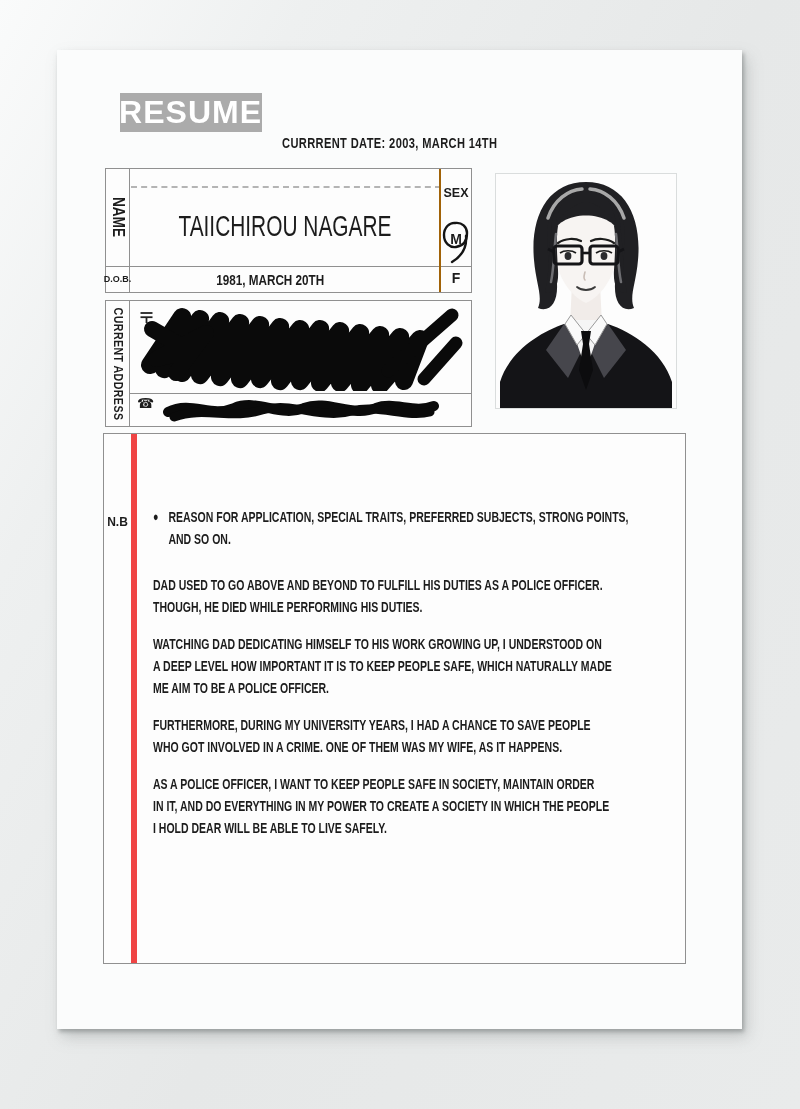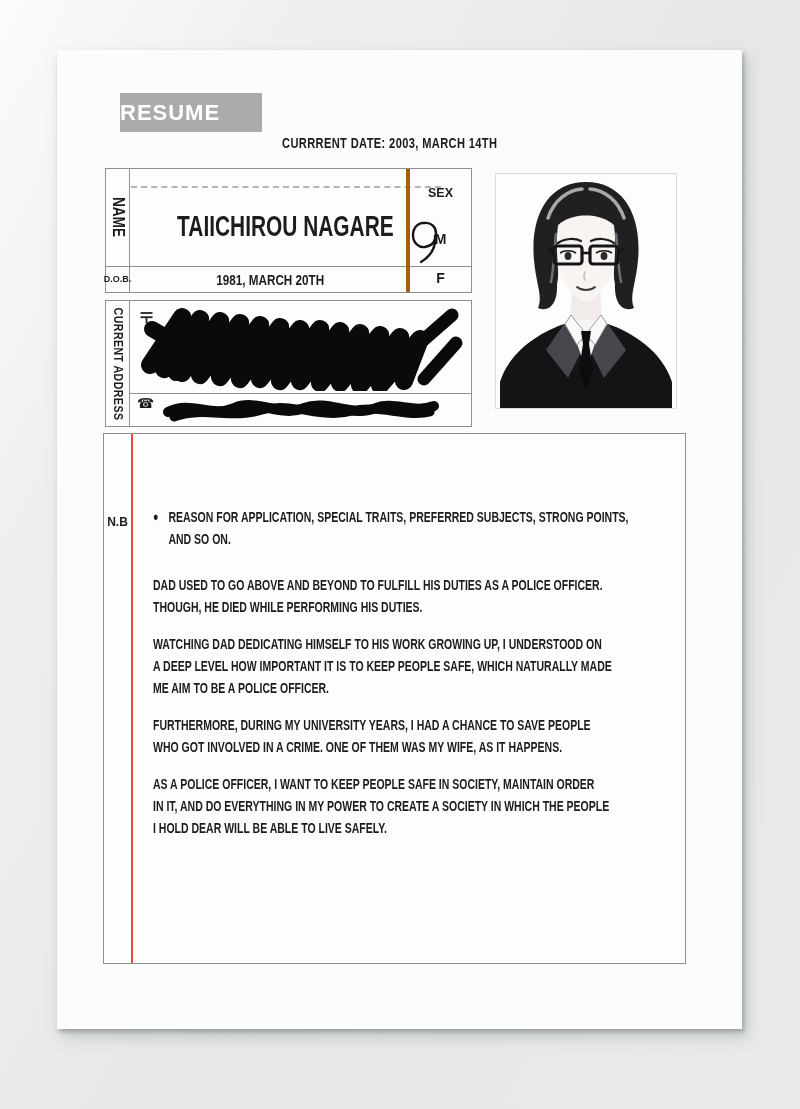--- a/index.html
+++ b/index.html
@@ -11,66 +11,66 @@
   }
   .abs{position:absolute;}
   .paper{
     position:absolute;left:57px;top:50px;width:685px;height:979px;
     background:#fbfcfc;
     box-shadow:2px 3px 4px rgba(120,126,126,.55),5px 8px 14px rgba(130,136,136,.35);
   }
   .resume-box{
     left:63px;top:43px;width:142px;height:39px;
     background:#ababab;color:#fff;
-    display:flex;align-items:center;justify-content:flex-start;
-    font-size:22px;font-weight:bold;letter-spacing:1px;
+    display:flex;align-items:center;justify-content:flex-end;
+    font-size:32px;font-weight:bold;letter-spacing:1px;
   }
   .date-line{
     left:225px;top:84px;font-size:15px;font-weight:bold;white-space:nowrap;
     transform:scaleX(.74);transform-origin:0 0;letter-spacing:.5px;
   }
   .tbl{border:1px solid #909090;background:#fdfdfd;}
   .name-table{left:48px;top:118px;width:365px;height:123px;}
   .addr-table{left:48px;top:250px;width:365px;height:125px;}
   .vcol{left:0;top:0;bottom:0;width:23px;border-right:1px solid #909090;}
   .vlabel{
     position:absolute;left:50%;top:50%;white-space:nowrap;
     font-weight:bold;transform:translate(-50%,-50%) rotate(90deg) scaleX(.85);
   }
   .addr-vlabel{font-size:12.5px;letter-spacing:.5px;}
   .hdiv{left:0;right:0;height:0;border-top:1px solid #909090;}
   .furigana{left:25px;width:310px;top:17px;height:0;border-top:2px dashed #b4b4b4;}
   .name-value{
     left:23px;top:18px;width:312px;height:79px;
     display:flex;align-items:center;justify-content:center;
-    font-size:29px;font-weight:bold;white-space:nowrap;
+    font-size:29px;font-weight:normal;white-space:nowrap;
   }
   .name-value span{transform:scaleX(.72);}
   .dob-label{left:0;top:97px;width:23px;height:26px;display:flex;align-items:center;justify-content:center;font-size:9px;font-weight:bold;}
   .dob-value{
     left:23px;top:97px;width:283px;height:26px;
     display:flex;align-items:center;justify-content:center;
     font-size:15px;font-weight:bold;white-space:nowrap;
   }
   .dob-value span{transform:scaleX(.78);}
-  .sex-col{right:0;top:0;bottom:0;width:30px;border-left:4px solid #a16207;padding-left:31px;}
+  .sex-col{right:0;top:0;bottom:0;width:30px;border-left:2px solid #a16207;}
   .sex-label{left:0;top:17px;width:100%;text-align:center;font-size:12.5px;font-weight:bold;}
   .sex-m{left:0;top:62px;width:100%;text-align:center;font-size:14px;font-weight:bold;}
   .sex-f{left:0;top:101px;width:100%;text-align:center;font-size:14px;font-weight:bold;}
   .sex-circle{left:1px;top:50px;}
   .postal-ico{left:33px;top:9px;}
   .phone-ico{left:31px;top:95px;font-size:14px;line-height:14px;}
   .addr-scribble{left:30px;top:2px;}
   .phone-scribble{left:56px;top:95px;}
   .photo{
     left:438px;top:123px;width:180px;height:234px;
     border:1px solid #dadddd;background:#fdfdfd;
   }
   .nb-box{left:46px;top:383px;width:581px;height:529px;}
-  .nb-col{left:0;top:0;bottom:0;width:27px;border-right:2px solid #ef4444;}
+  .nb-col{left:0;top:0;bottom:0;width:27px;border-right:6px solid #ef4444;}
   .nb-label{left:0;top:81px;width:27px;text-align:center;font-size:12px;font-weight:bold;}
   .nb-content{
     left:49px;top:72px;width:740px;
     font-size:15px;font-weight:bold;line-height:22px;
     transform:scaleX(.70);transform-origin:0 0;
   }
   .bullet-row{display:flex;margin:0 0 24px 0;}
   .bullet{width:22px;font-size:13px;line-height:22px;}
   .prewrap{white-space:pre-line;}
   .para{margin:0 0 15px 0;}

